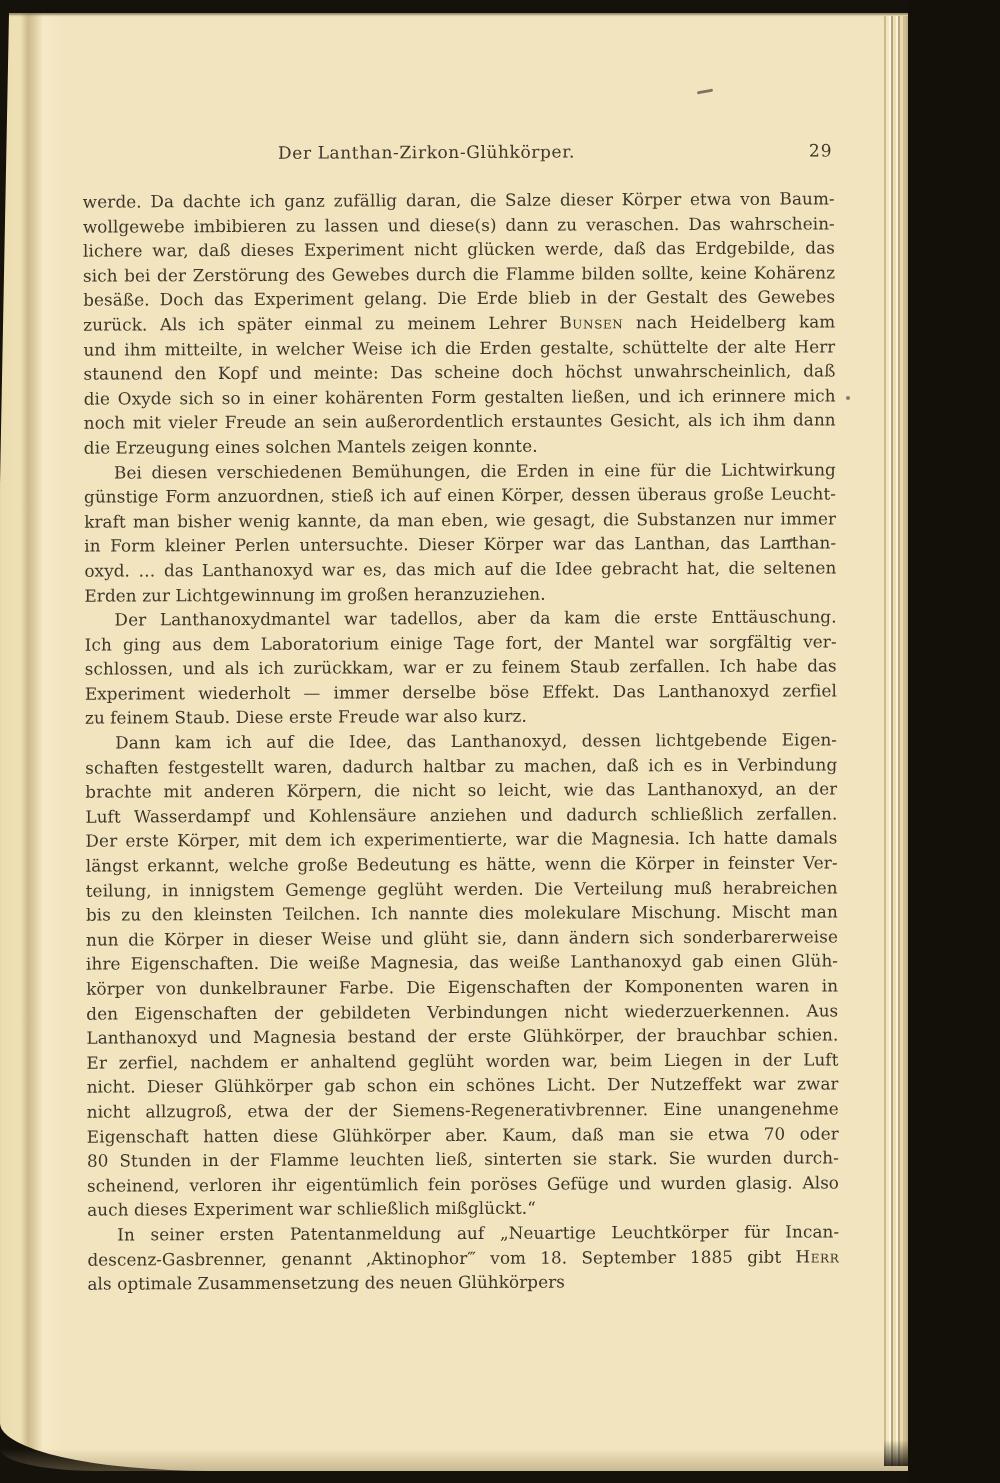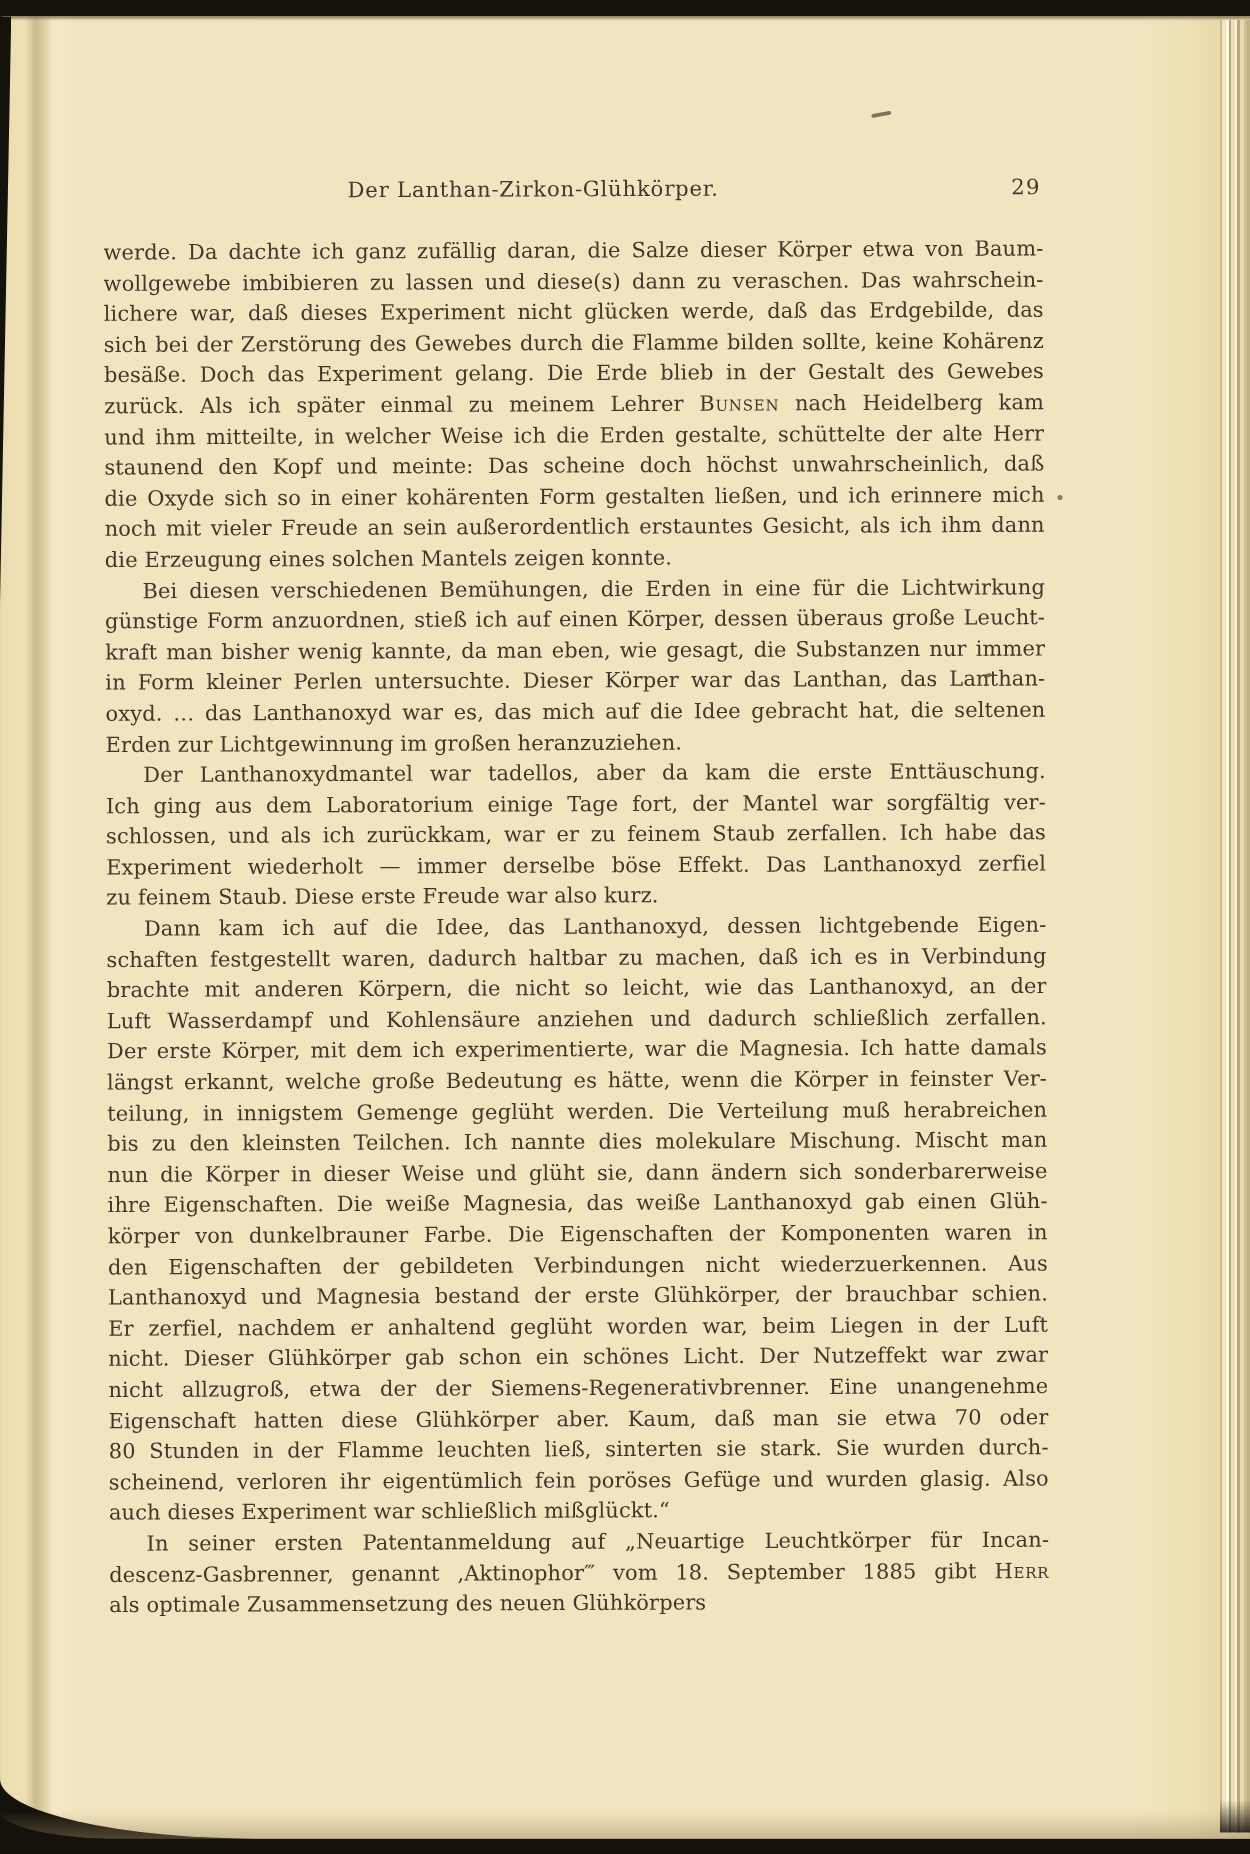--- a/index.html
+++ b/index.html
@@ -1,17 +1,17 @@
 <!DOCTYPE html>
 <html><head>
 <meta charset="utf-8">
 <style>
   html,body{margin:0;padding:0;background:#131009;}
   .screen{
-    position:relative;width:1000px;height:1483px;overflow:hidden;
+    position:relative;width:908px;height:1483px;overflow:hidden;
     background:#15120c;
     font-family:"DejaVu Serif","Liberation Serif",serif;
   }
   
   .book-page{
     position:absolute;left:0;top:13px;width:1000px;height:1458px;
     background:
       linear-gradient(90deg,
         #ebdcb0 0px,#efe1b6 20px,#ccbb8f 28px,#d9c89c 33px,
         #f6e9c6 43px,#f2e4be 62px,#f2e4be 905px,#eee0b4 950px,#e8d9ab 976px,#e4d4a6 1000px);

